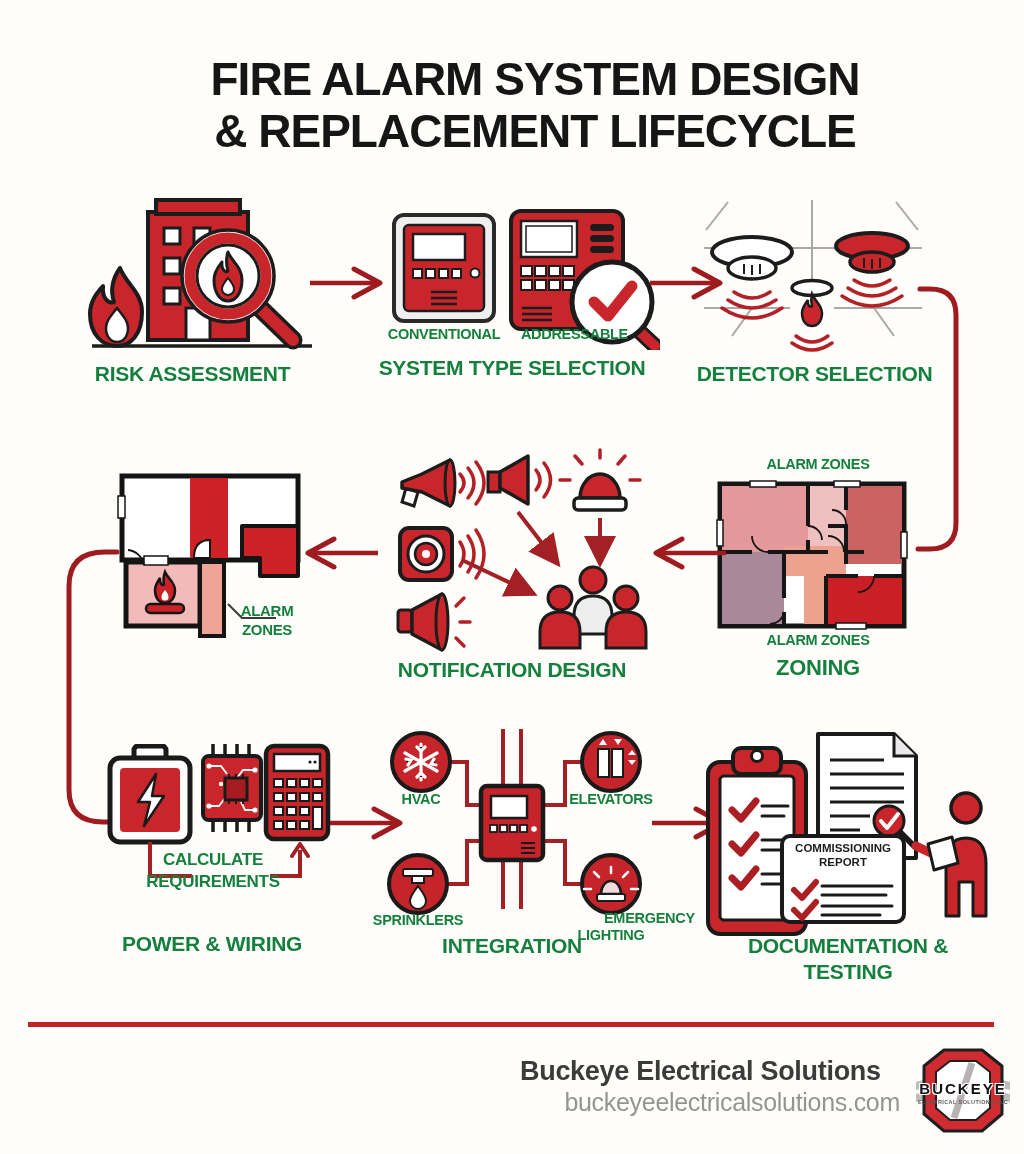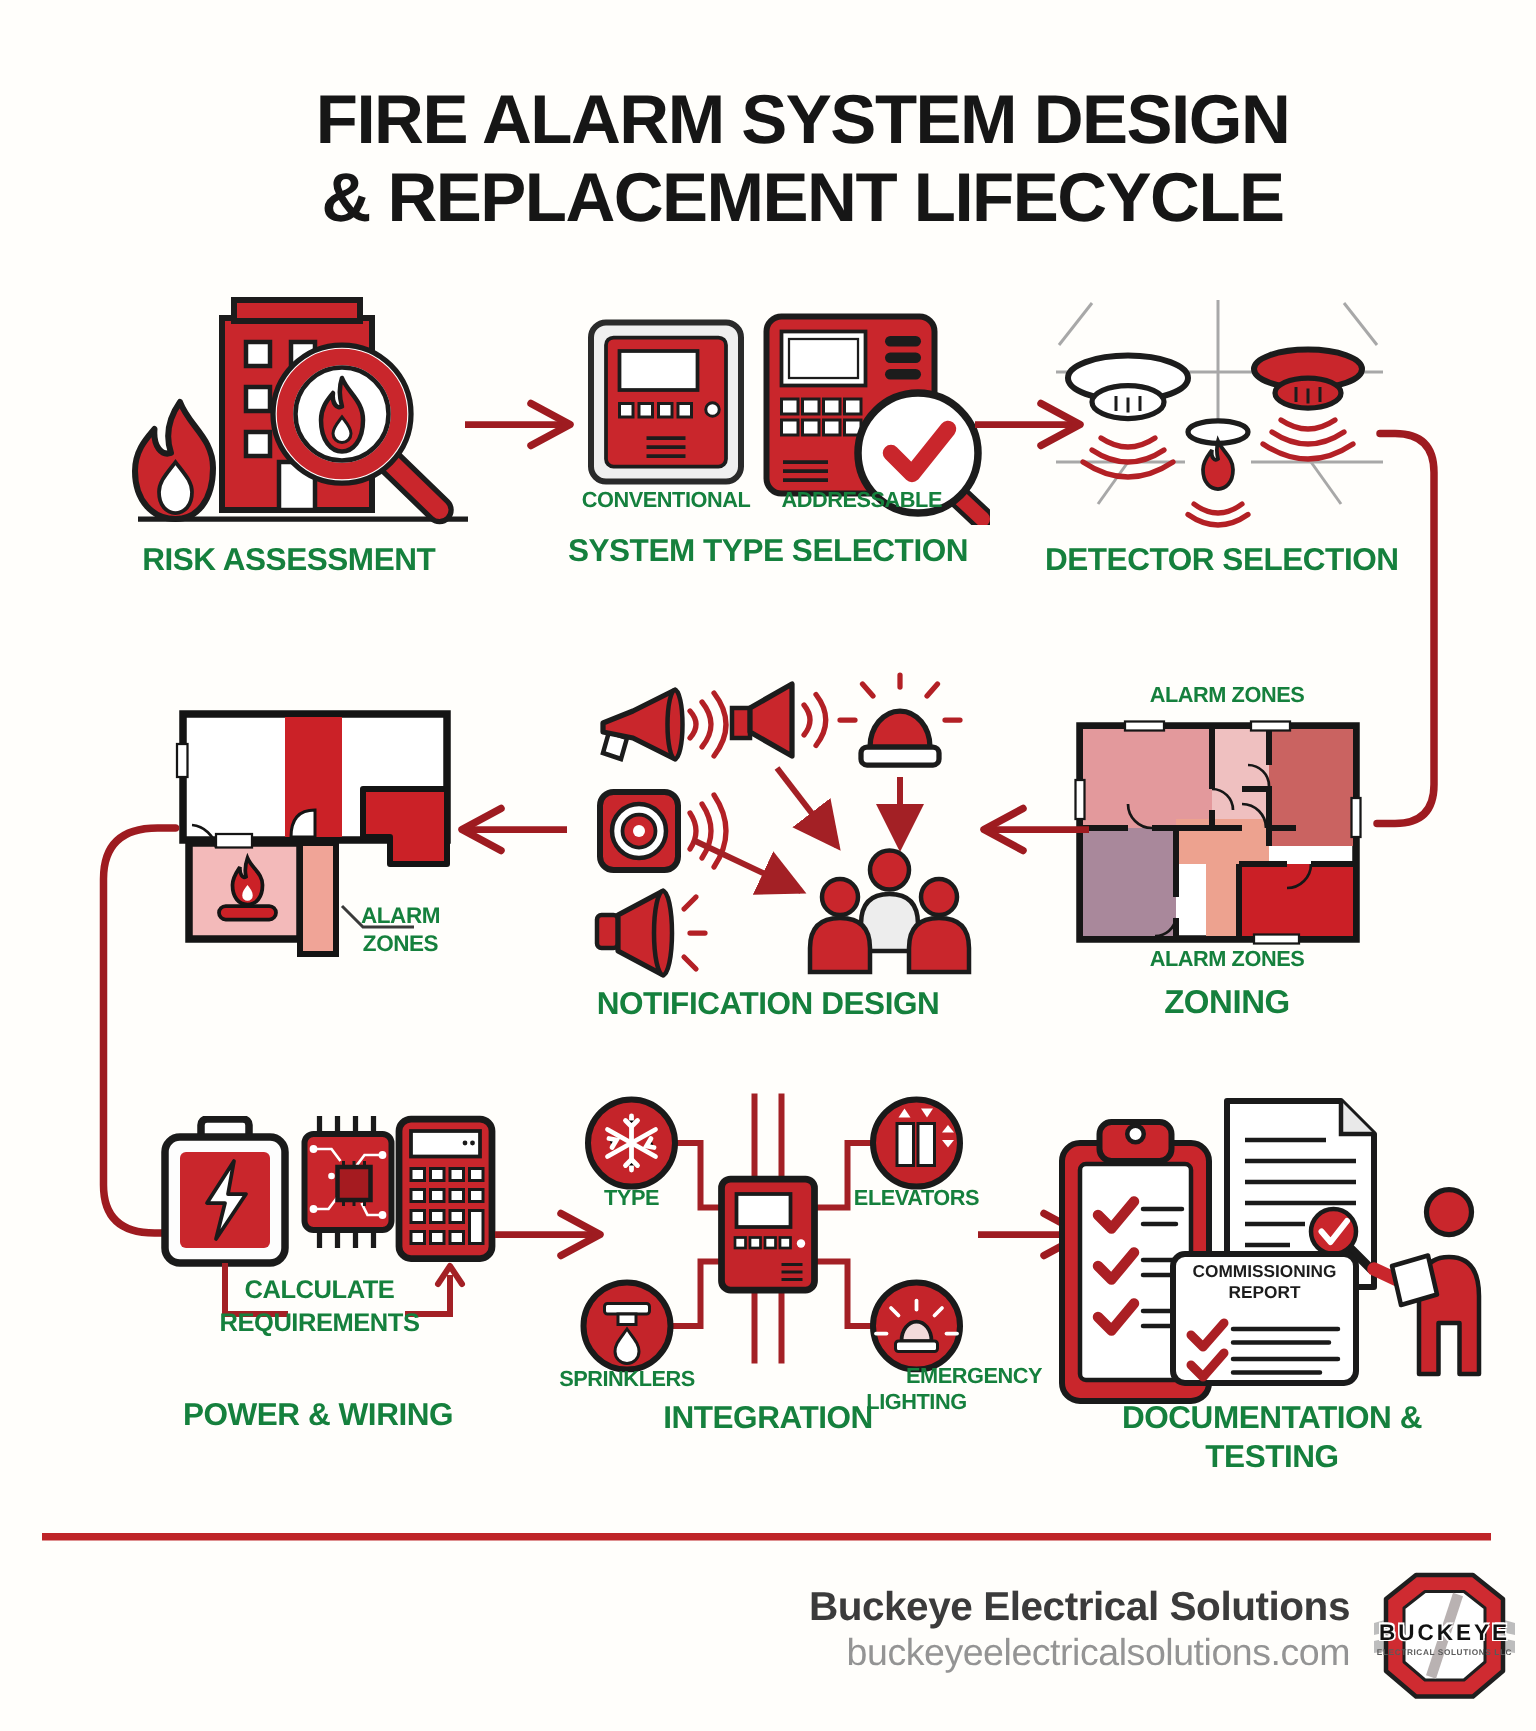--- a/index.html
+++ b/index.html
@@ -9,21 +9,21 @@
     font-family:"Liberation Sans","DejaVu Sans",sans-serif;color:#1c1c1c;
   }
   .abs{position:absolute;}
   .lbl{font-weight:700;text-align:center;line-height:1.18;letter-spacing:-0.3px;color:#15803d;}
   .title{font-size:46px;font-weight:700;letter-spacing:-1px;line-height:1.12;text-align:center;color:#161616;}
   .step{font-size:21px;}
   .sub{font-size:14.5px;}
   .tiny{font-size:15px;}
   .flip{transform:scaleX(-1);}
   svg{display:block;}
-  .footer-company{font-size:27px;font-weight:700;color:#3b3b3b;text-align:right;letter-spacing:-0.3px;}
+  .footer-company{font-size:27px;font-weight:700;color:#3b3b3b;letter-spacing:-0.3px;}
   .footer-site{font-size:25px;font-weight:400;color:#949494;text-align:right;letter-spacing:-0.3px;}
   .logo-word{font-size:15px;font-weight:700;letter-spacing:2px;text-align:center;color:#121212;
              text-shadow:-1px -1px 0 #fff,1px -1px 0 #fff,-1px 1px 0 #fff,1px 1px 0 #fff;}
   .logo-sub{font-size:5.5px;font-weight:700;letter-spacing:0.4px;text-align:center;color:#5a5a5a;}
   .report-txt{font-size:11.5px;font-weight:700;text-align:center;line-height:1.2;color:#1c1c1c;}
 </style>
 </head>
 <body>
 
 <div id="canvas">
@@ -427,21 +427,21 @@
       <rect x="212" y="171" width="28" height="7" rx="2" fill="#fff" stroke="#1a1a1a" stroke-width="2"></rect>
       <g stroke="#fff" stroke-width="2.5" stroke-linecap="round">
         <line x1="226" y1="150" x2="226" y2="144"></line>
         <line x1="214" y1="154" x2="209" y2="149"></line>
         <line x1="238" y1="154" x2="243" y2="149"></line>
         <line x1="206" y1="166" x2="199" y2="166"></line>
         <line x1="246" y1="166" x2="253" y2="166"></line>
       </g>
     </svg>
   </div>
-  <div class="abs lbl sub" style="left:381px;top:791px;width:80px;">TYPE</div>
+  <div class="abs lbl sub" style="left:381px;top:791px;width:80px;">HVAC</div>
   <div class="abs lbl sub" style="left:566px;top:791px;width:90px;">ELEVATORS</div>
   <div class="abs lbl sub" style="left:372px;top:912px;width:92px;">SPRINKLERS</div>
   <div class="abs lbl sub" style="left:564px;top:910px;width:90px;margin-left:40px;">EMERGENCY</div>
   <div class="abs lbl sub" style="left:566px;top:927px;width:90px;">LIGHTING</div>
   <div class="abs lbl step" style="left:392px;top:934px;width:240px;">INTEGRATION</div>
 
   <div class="abs" style="left:650px;top:806px;">
     <svg width="78" height="34" viewBox="0 0 78 34">
       <path d="M2 17 H70" stroke="#9e1b20" stroke-width="4.5" fill="none"></path>
       <path d="M46 3 L72 17 L46 31" stroke="#9e1b20" stroke-width="5" fill="none" stroke-linecap="round" stroke-linejoin="round"></path>

